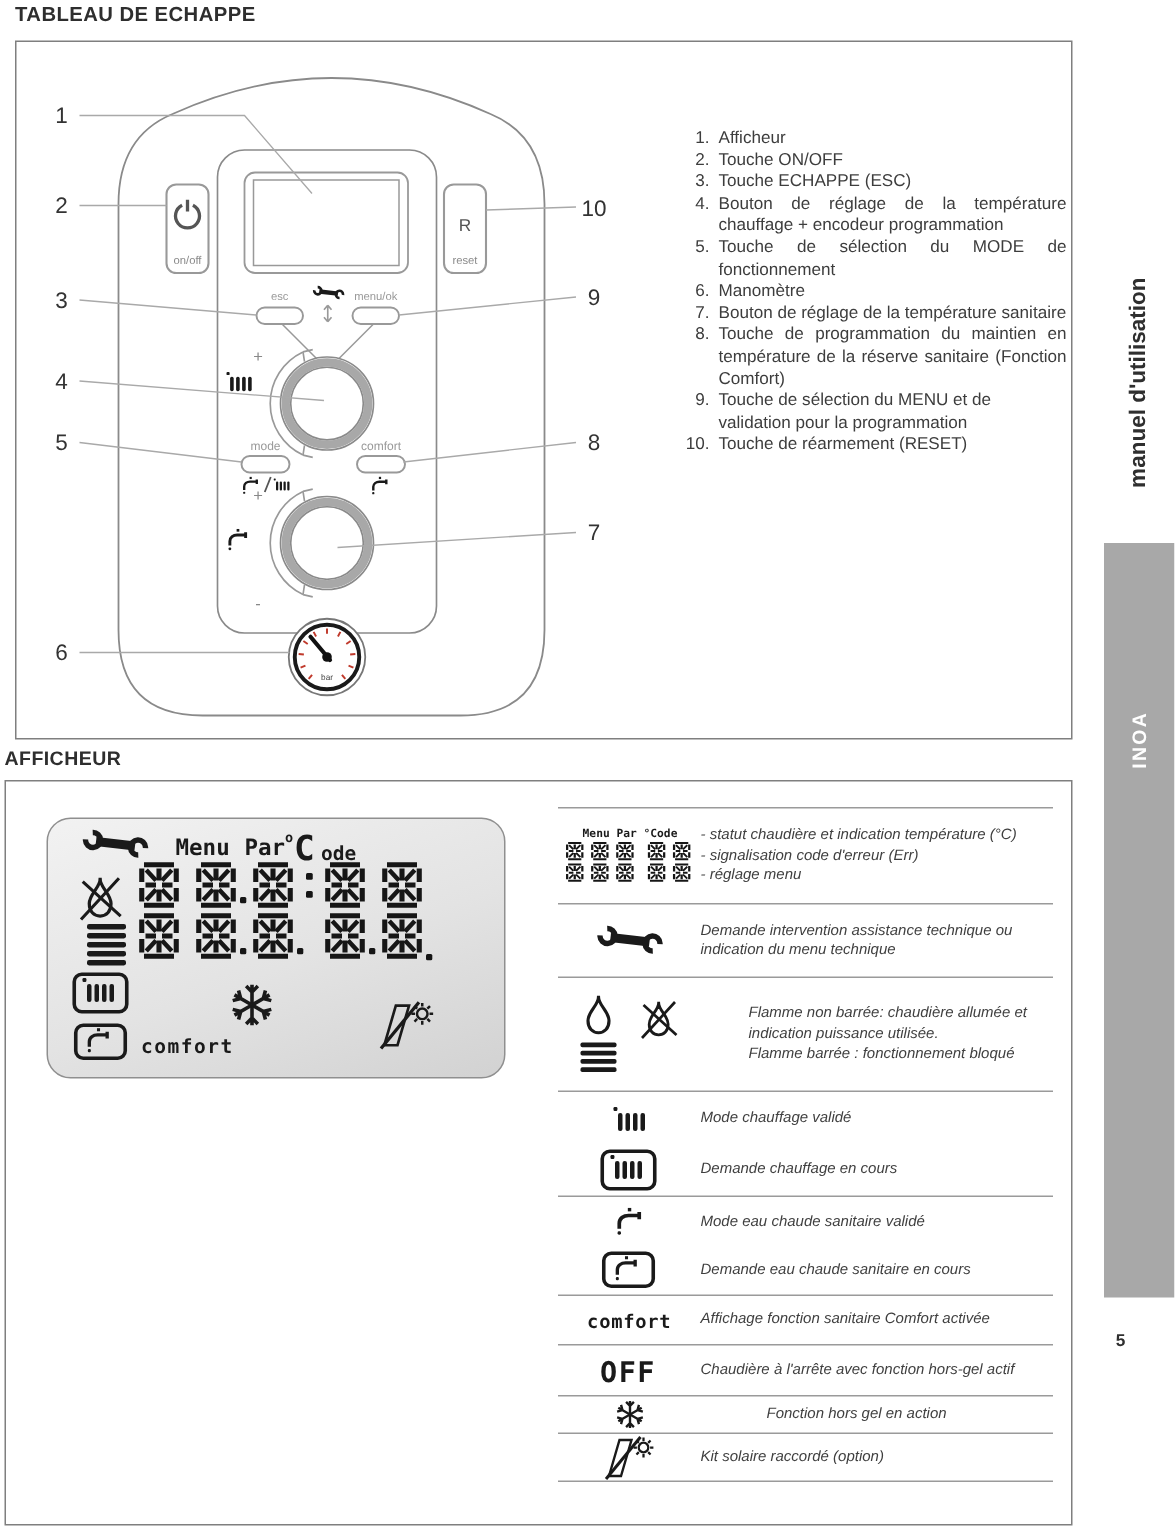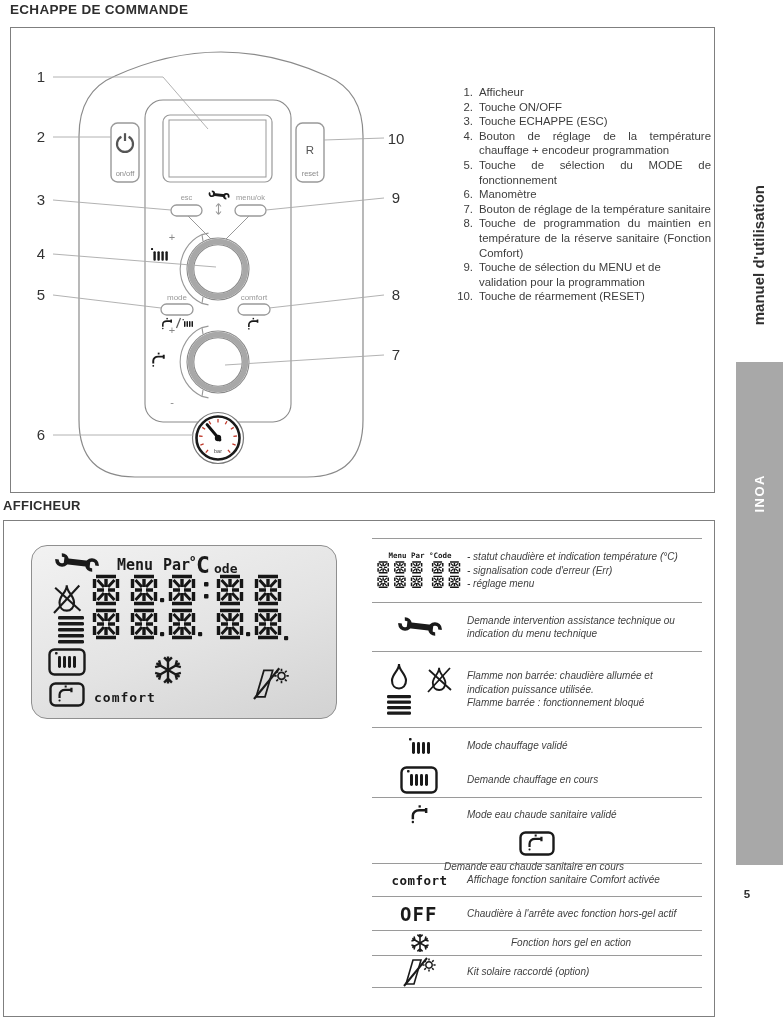--- a/index.html
+++ b/index.html
@@ -122,21 +122,21 @@
     <path d="M0 -10.8 V-3"></path>
   </g>
   <g id="knob">
     <circle r="31" fill="#fff" stroke="#8a8a8a" stroke-width="1.1"></circle>
     <circle r="27.5" fill="none" stroke="#a8a8a8" stroke-width="5.5"></circle>
     <circle r="24.2" fill="#fff" stroke="#8a8a8a" stroke-width="1.1"></circle>
   </g>
  </defs>
 </svg>
 
-<div class="sec-title" style="left:10px;top:2px;">ECHAPPE DE COMMANDE</div>
+<div class="sec-title" style="left:10px;top:2px;">TABLEAU DE ECHAPPE</div>
 
 <div id="box1" class="box">
   <svg class="panel-svg" width="701" height="462" viewBox="0 0 701 462">
 
     <path d="M68 392 V108 Q68 63 104 48 Q210 0 316 48 Q352 63 352 108 V392 Q352 449 296 449 H124 Q68 449 68 392 Z" fill="#fff" stroke="#8a8a8a" stroke-width="1.2"></path>
     <rect x="134" y="72" width="146" height="322" rx="18" fill="none" stroke="#8a8a8a" stroke-width="1.1"></rect>
 
     <rect x="152" y="87" width="109" height="67" rx="7" fill="#fff" stroke="#999" stroke-width="1.2"></rect>
     <rect x="158" y="92" width="97" height="57" fill="#fff" stroke="#999" stroke-width="1"></rect>
 
@@ -337,21 +337,21 @@
 
     <div class="frow" style="height:48px;">
       <div class="ficon">
         <svg width="46" height="24" viewBox="0 0 46 24">
             <use href="#wrench" transform="translate(2,1)"></use>
           </svg>
       </div>
       <div class="ftext">Demande intervention assistance technique ou indication du menu technique</div>
     </div>
 
-    <div class="frow" style="height:75px;">
+    <div class="frow" style="height:75px;gap:32px;">
       <div class="ficon">
         <svg width="72" height="56" viewBox="0 0 72 56">
           <use href="#flame" transform="translate(6,1)"></use>
           <use href="#bars4" transform="translate(3,33)"></use>
           <use href="#flamex" transform="translate(44,3)"></use>
         </svg>
       </div>
       <div class="ftext">
         <div>Flamme non barrée: chaudière allumée et indication puissance utilisée.</div>
         <div>Flamme barrée : fonctionnement bloqué</div>
@@ -378,21 +378,21 @@
 
     <div class="frow nb" style="height:33px;">
       <div class="ficon">
         <svg width="22" height="21" viewBox="0 0 22 21">
             <use href="#tap" transform="translate(1,3) scale(0.95)"></use>
           </svg>
       </div>
       <div class="ftext">Mode eau chaude sanitaire validé</div>
     </div>
 
-    <div class="frow" style="height:32px;flex-direction:column;">
+    <div class="frow" style="height:32px;">
       <div class="ficon">
         <svg width="37" height="26" viewBox="0 0 37 26">
             <use href="#tapbox"></use>
           </svg>
       </div>
       <div class="ftext">Demande eau chaude sanitaire en cours</div>
     </div>
 
     <div class="frow" style="height:32px;">
       <div class="ficon">

